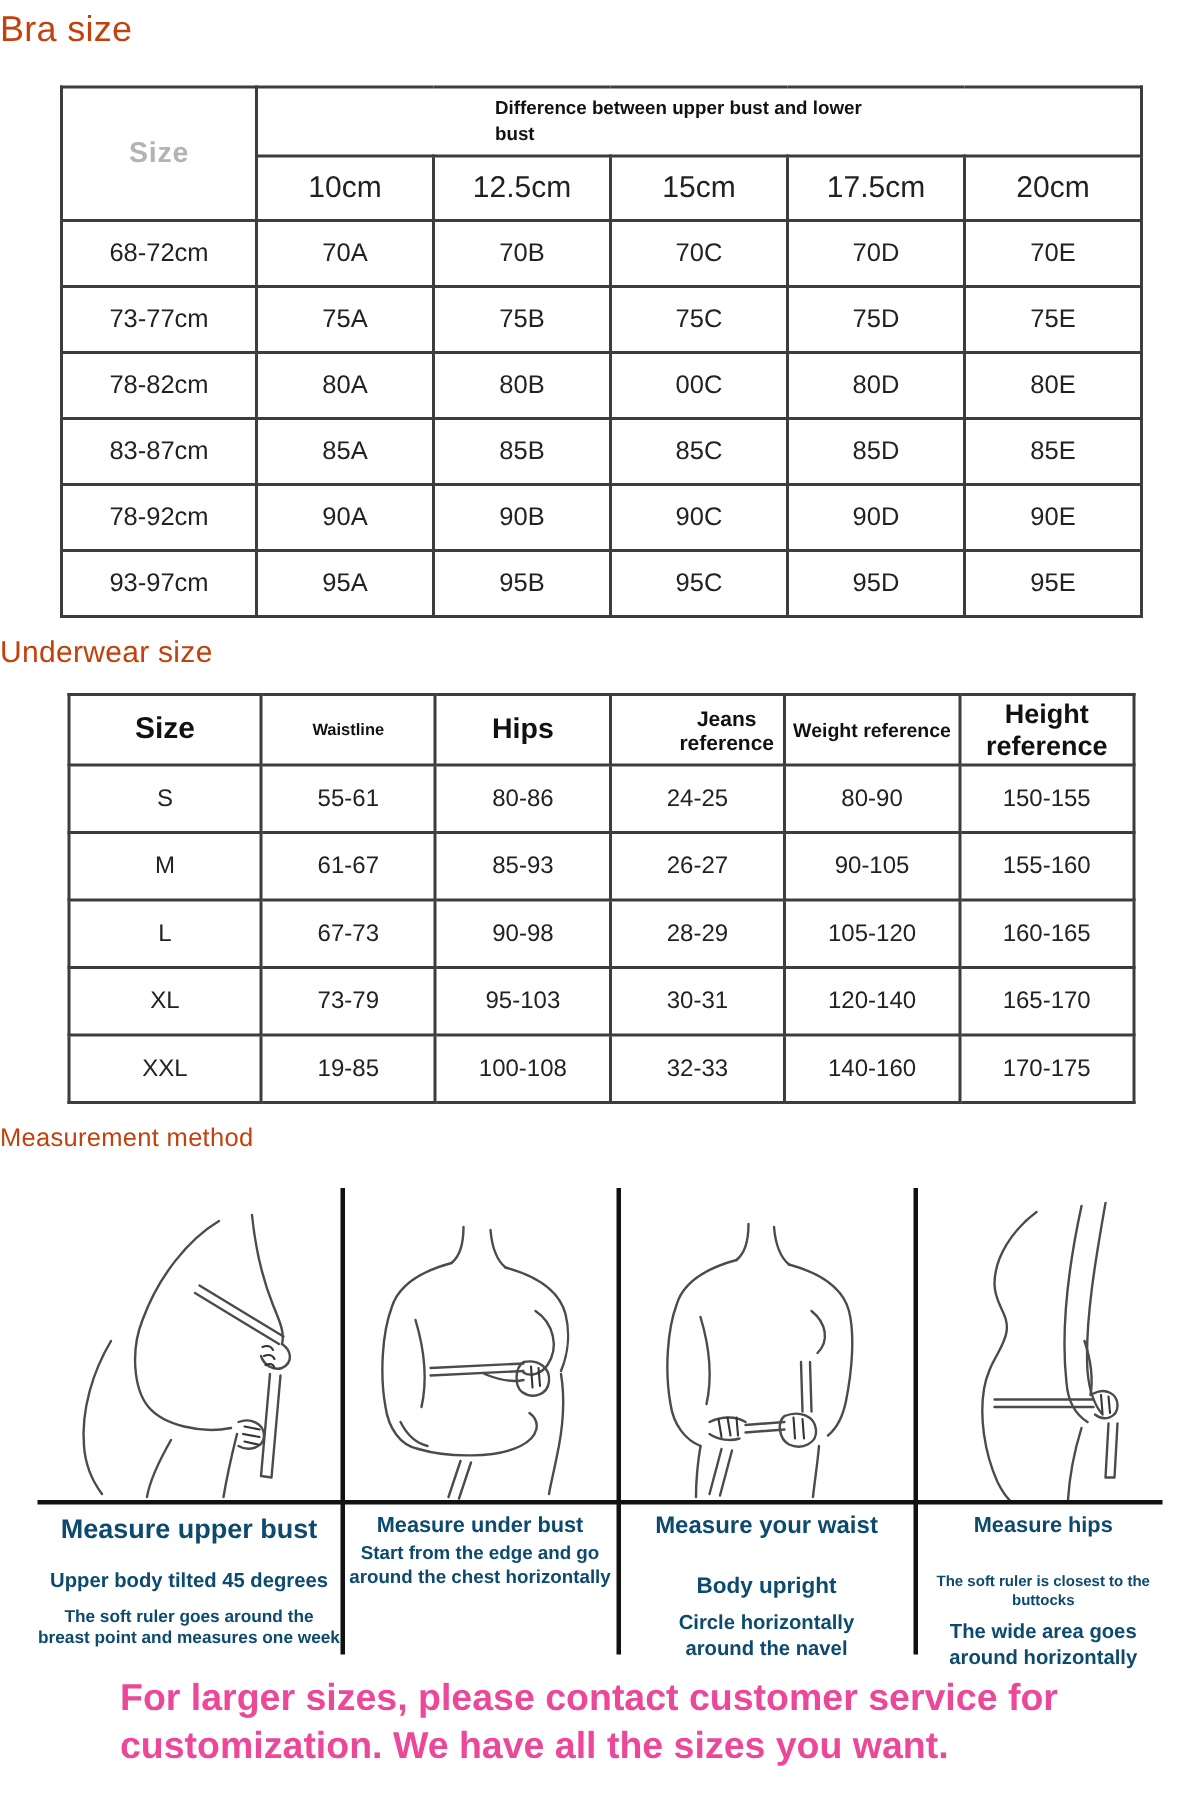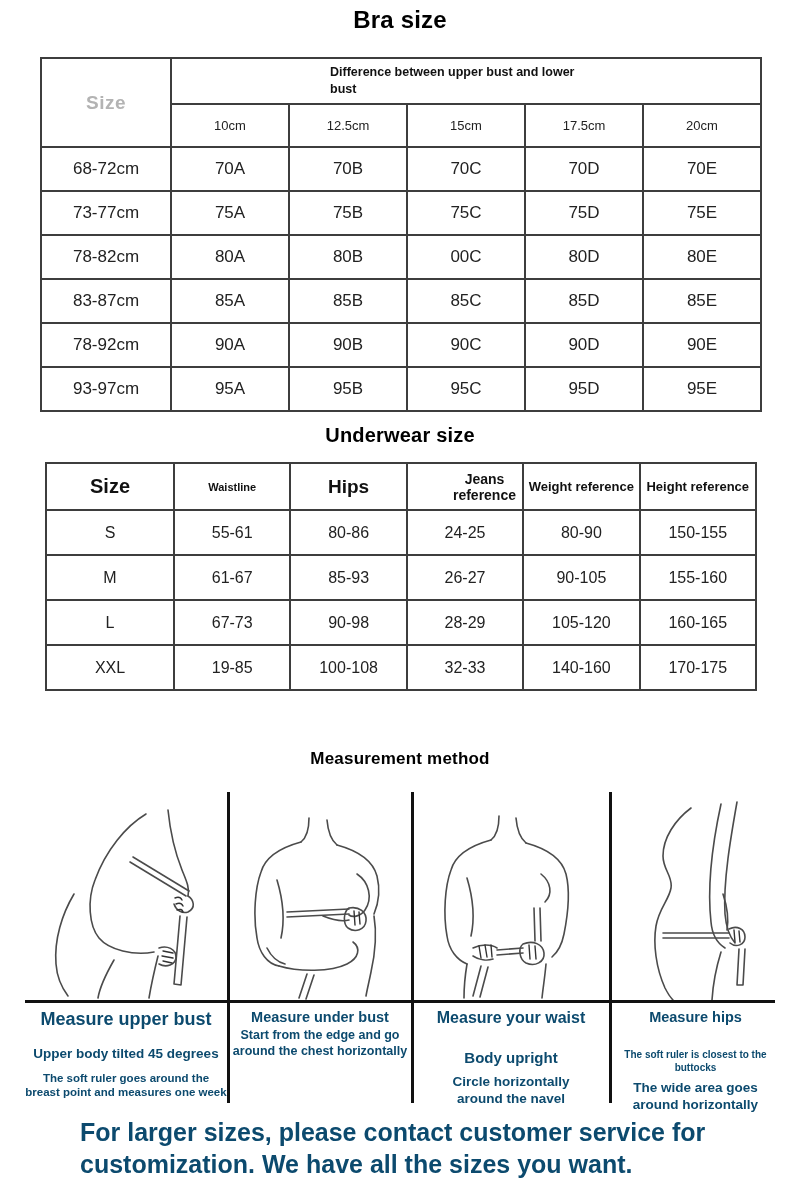--- a/index.html
+++ b/index.html
@@ -5,53 +5,53 @@
   * { margin:0; padding:0; box-sizing:border-box; }
   html,body { background:#ffffff; }
   body { font-family:"Liberation Sans", sans-serif; }
   .canvas {
     position:relative; width:800px; height:1199px; margin:0 auto;
     background:#ffffff; overflow:hidden; color:#1d1d1d;
   }
 
   
   .sec-title {
-    position:absolute; left:0; width:100%; text-align:center;
-    font-weight:bold; color:#000000; letter-spacing:.2px;
+    position:absolute; left:0; width:100%; 
+    font-weight:normal; color:#c2410c; letter-spacing:.2px;
   }
   .t-bra   { top:6px;   font-size:24px; }
   .t-under { top:424px; font-size:20px; }
   .t-meth  { top:749px; font-size:17px; }
 
   
   table { border-collapse:collapse; table-layout:fixed; }
   th, td { border:2px solid #3d3d3d; text-align:center; vertical-align:middle; padding:0; }
 
   .bra-table { position:absolute; left:40px; top:57px; width:722px; }
   .bra-table col.c0 { width:130px; }
   .bra-table .corner {
     font-size:19px; font-weight:bold; color:#b3b3b3; letter-spacing:.5px;
   }
   .bra-table .merged { height:46px;border-radius:11px; }
   .bra-table .merged .mh-inner {
     width:272px; margin:0 auto; text-align:left;
     font-size:12.5px; font-weight:bold; color:#111; line-height:1.35;
   }
-  .bra-table .cmrow th { height:43px; font-size:13px; font-weight:400; color:#222; }
+  .bra-table .cmrow th { height:43px; font-size:20px; font-weight:400; color:#222; }
   .bra-table tbody td { height:44px; font-size:17px; font-weight:400; color:#222; }
 
   .uw-table { position:absolute; left:45px; top:462px; width:712px; }
   .uw-table col.c0 { width:128px; }
   .uw-table thead th { height:47px; color:#111; }
   .uw-table .h-size   { font-size:20px; font-weight:bold; }
   .uw-table .h-waist  { font-size:11px; font-weight:bold; }
   .uw-table .h-hips   { font-size:19px; font-weight:bold; }
   .uw-table .h-jeans  { font-size:14px; font-weight:bold;padding-left:39px; }
   .uw-table .h-weight { font-size:13px; font-weight:bold; }
-  .uw-table .h-height { font-size:13px; font-weight:bold; }
+  .uw-table .h-height { font-size:18px; font-weight:bold; }
   .uw-table tbody td  { height:45px; font-size:16px; font-weight:400; color:#222; }
 
   
   .figure-cell { position:absolute; top:788px; height:212px; display:flex; align-items:center; justify-content:center; }
   .fig-1 { left:12px;  width:212px; }
   .fig-2 { left:231px; width:178px; }
   .fig-3 { left:415px; width:192px; }
   .fig-4 { left:613px; width:174px; }
   .vline { position:absolute; top:792px; width:3px; height:311px; background:#111; }
   .vl-1 { left:227px; } .vl-2 { left:411px; } .vl-3 { left:609px; }
@@ -74,21 +74,21 @@
   .cap-2 .sub    { margin-top:20px; font-size:10.5px; text-align:left; }
   .cap-2 .detail { margin-top:3px;  font-size:12.5px; }
   .cap-3 .sub    { margin-top:22px; font-size:15px; }
   .cap-3 .detail { margin-top:6px;  font-size:13.5px; max-width:150px; margin-left:auto; margin-right:auto; }
   .cap-4 .sub    { margin-top:24px; font-size:10px; }
   .cap-4 .detail { margin-top:6px;  font-size:13.5px; max-width:155px; margin-left:auto; margin-right:auto; }
 
   
   .footer-note {
     position:absolute; top:1116px; left:80px; width:670px;
-    font-size:25px; font-weight:bold; color:#0c4a6e; line-height:1.28; text-align:left;
+    font-size:25px; font-weight:bold; color:#ec4899; line-height:1.28; text-align:left;
   }
 
   
   .fig-svg path, .fig-svg line { fill:none; stroke:#4b4b4b; stroke-width:1.6; stroke-linecap:round; stroke-linejoin:round; }
   .fig-svg .hatch { stroke:#333; stroke-width:1.4; }
 </style>
 </head>
 <body>
 
 <div class="canvas">
@@ -209,20 +209,28 @@
           <td>90-105</td>
           <td>155-160</td>
         </tr>
         <tr>
           <td>L</td>
           <td>67-73</td>
           <td>90-98</td>
           <td>28-29</td>
           <td>105-120</td>
           <td>160-165</td>
+        </tr>
+        <tr>
+          <td>XL</td>
+          <td>73-79</td>
+          <td>95-103</td>
+          <td>30-31</td>
+          <td>120-140</td>
+          <td>165-170</td>
         </tr>
         <tr>
           <td>XXL</td>
           <td>19-85</td>
           <td>100-108</td>
           <td>32-33</td>
           <td>140-160</td>
           <td>170-175</td>
         </tr>
       </tbody>

